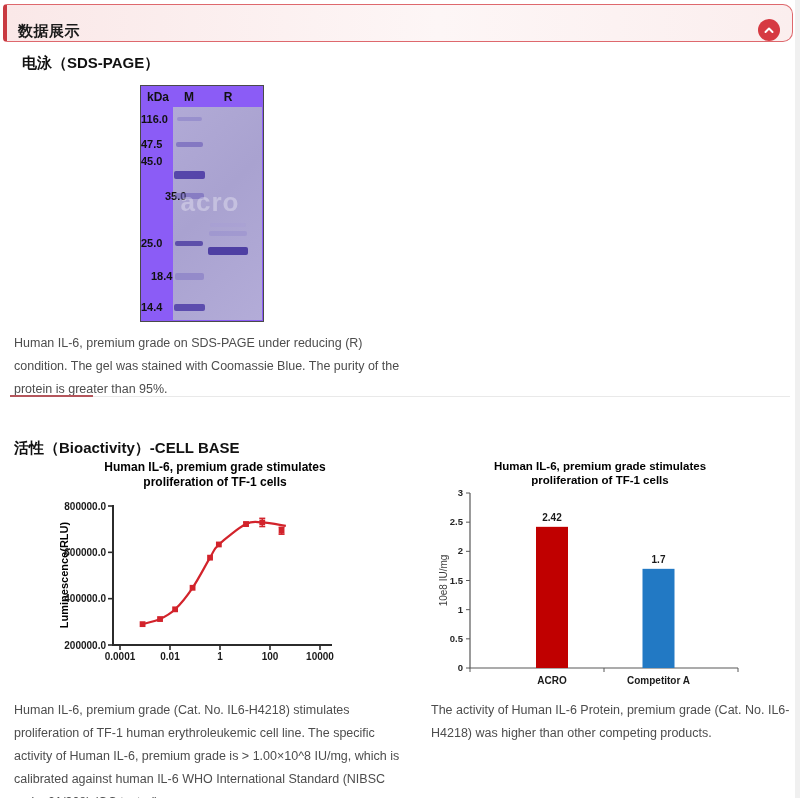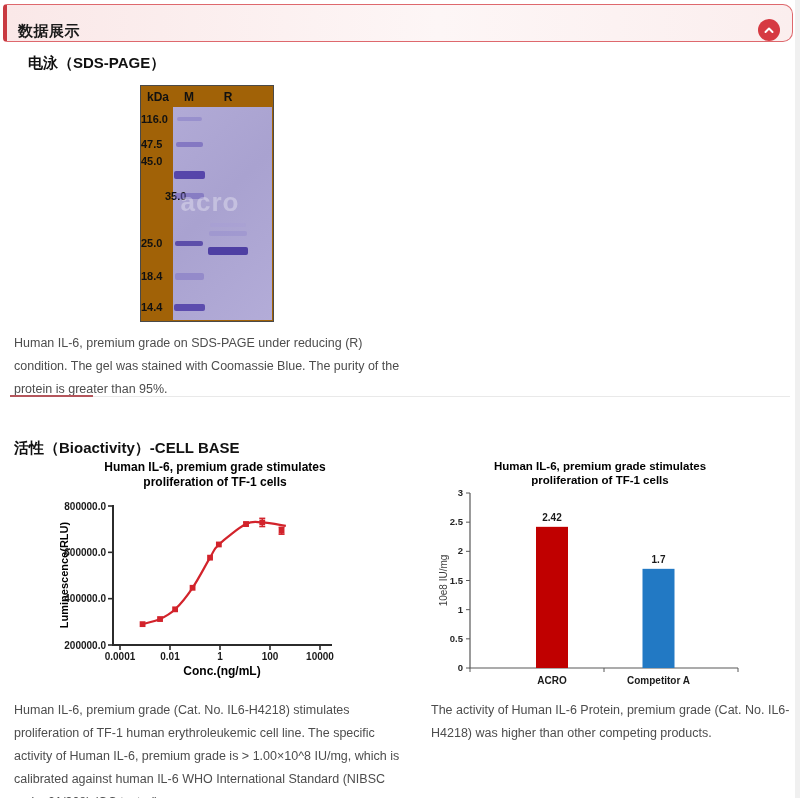--- a/index.html
+++ b/index.html
@@ -21,22 +21,22 @@
   .collapse-btn{
     width:22px;height:22px;border-radius:50%;background:#d63a42;border:none;
     display:flex;align-items:center;justify-content:center;padding:0;cursor:pointer;
     flex:0 0 auto;
   }
   .right-strip{left:795px;top:0;width:5px;height:798px;background:#f0f0f0;}
   
   .section-heading{font-size:15px;font-weight:bold;color:#111;}
   
   .gel-figure{
-    left:140px;top:85px;width:134px;height:237px;box-sizing:border-box;
-    border:1px solid #4a4a4a;background:#a16207;
+    left:140px;top:85px;width:124px;height:237px;box-sizing:border-box;
+    border:1px solid #4a4a4a;background:#8b5cf6;
   }
   .gel-area{
     position:absolute;left:32px;top:21px;right:1px;bottom:1px;
     background:linear-gradient(135deg,#b1aad6 0%,#a9a2d0 45%,#b3acd8 100%);
   }
   .gel-colhead{position:absolute;font-size:12px;font-weight:bold;color:#111;text-align:center;}
   .gel-marker-label{
     position:absolute;left:0;width:29px;height:14px;line-height:14px;
     font-size:11px;font-weight:600;color:#111;
   }
@@ -75,39 +75,39 @@
   <span class="header-title">数据展示</span>
   <button class="collapse-btn">
     <span style="display:flex;">
       <svg width="14" height="14" viewBox="0 0 14 14">
         <polyline points="3.5,9 7,5.5 10.5,9" fill="none" stroke="#ffffff" stroke-width="2" stroke-linecap="round" stroke-linejoin="round"></polyline>
       </svg>
     </span>
   </button>
 </div>
 
-<div class="abs section-heading" style="left:28px;top:54px;">电泳（SDS-PAGE）</div>
+<div class="abs section-heading" style="left:22px;top:54px;">电泳（SDS-PAGE）</div>
 
 <div class="abs gel-figure">
   <span class="gel-colhead" style="left:4px;top:4px;width:26px;">kDa</span>
   <span class="gel-colhead" style="left:36px;top:4px;width:24px;">M</span>
   <span class="gel-colhead" style="left:75px;top:4px;width:24px;">R</span>
   <div class="gel-area"></div>
   <div id="gel-overlays">
       <div class="gel-marker-label" style="top: 26px;">116.0</div>
       <div class="gel-band" style="left: 35.5px; top: 31px; width: 25px; height: 4px; background: rgb(129, 119, 197); opacity: 0.5;"></div>
       <div class="gel-marker-label" style="top: 51px;">47.5</div>
       <div class="gel-band" style="left: 34.5px; top: 55.5px; width: 27px; height: 5px; background: rgb(106, 92, 184); opacity: 0.62;"></div>
       <div class="gel-marker-label" style="top: 68px;">45.0</div>
       <div class="gel-band" style="left: 32.5px; top: 85px; width: 31px; height: 8px; background: rgb(81, 64, 168); opacity: 0.95;"></div>
       <div class="gel-marker-label" style="top: 103px; margin-left: 24px;">35.0</div>
       <div class="gel-band" style="left: 33.5px; top: 107px; width: 29px; height: 6px; background: rgb(106, 92, 184); opacity: 0.55;"></div>
       <div class="gel-marker-label" style="top: 150px;">25.0</div>
       <div class="gel-band" style="left: 34px; top: 154.5px; width: 28px; height: 5px; background: rgb(74, 58, 160); opacity: 0.8;"></div>
-      <div class="gel-marker-label" style="top: 183px;">18.4</div>
+      <div class="gel-marker-label" style="top: 183px; margin-left: 10px;">18.4</div>
       <div class="gel-band" style="left: 33.5px; top: 186.5px; width: 29px; height: 7px; background: rgb(123, 112, 194); opacity: 0.5;"></div>
       <div class="gel-marker-label" style="top: 214px;">14.4</div>
       <div class="gel-band" style="left: 32.5px; top: 217.5px; width: 31px; height: 7px; background: rgb(81, 64, 168); opacity: 0.88;"></div>
       <div class="gel-band" style="left: 67px; top: 161px; width: 40px; height: 8px; background: rgb(69, 54, 158); opacity: 0.92;"></div>
       <div class="gel-band" style="left: 68px; top: 144.5px; width: 38px; height: 5px; background: rgb(146, 136, 205); opacity: 0.4;"></div>
       <div class="gel-band" style="left: 69px; top: 137px; width: 36px; height: 4px; background: rgb(165, 156, 214); opacity: 0.28;"></div>
     </div>
   <div class="gel-watermark">acro</div>
 </div>
 
@@ -117,21 +117,20 @@
 <div class="abs divider-accent"></div>
 
 <div class="abs section-heading" style="left:14px;top:439px;">活性（Bioactivity）-CELL BASE</div>
 
 <div class="abs" style="left:30px;top:452px;width:370px;height:246px;">
   <div class="chart-title" style="top:8px;font-size:12px;">
     <div>Human IL-6, premium grade stimulates</div>
     <div>proliferation of TF-1 cells</div>
   </div>
   <div class="rot-label line-ylabel" style="left:-35px;top:116px;width:140px;height:14px;">Luminescence(RLU)</div>
-  <div class="line-xlabel" style="left:92px;top:212px;width:200px;">Conc.(ng/mL)</div>
   <svg id="line-plot" width="370" height="246" viewBox="0 0 370 246" style="position:absolute;left:0;top:0;">
       <path d="M83,53 L83,193 L302,193" fill="none" stroke="#2b2b2b" stroke-width="2"></path>
       <line x1="78" y1="193" x2="83" y2="193" stroke="#2b2b2b" stroke-width="1.6"></line>
       <text x="76" y="196.5" text-anchor="end" font-size="10" font-weight="bold" fill="#1a1a1a">200000.0</text>
       <line x1="78" y1="146.66666666666666" x2="83" y2="146.66666666666666" stroke="#2b2b2b" stroke-width="1.6"></line>
       <text x="76" y="150.16666666666666" text-anchor="end" font-size="10" font-weight="bold" fill="#1a1a1a">400000.0</text>
       <line x1="78" y1="100.33333333333333" x2="83" y2="100.33333333333333" stroke="#2b2b2b" stroke-width="1.6"></line>
       <text x="76" y="103.83333333333333" text-anchor="end" font-size="10" font-weight="bold" fill="#1a1a1a">600000.0</text>
       <line x1="78" y1="54" x2="83" y2="54" stroke="#2b2b2b" stroke-width="1.6"></line>
       <text x="76" y="57.5" text-anchor="end" font-size="10" font-weight="bold" fill="#1a1a1a">800000.0</text>

